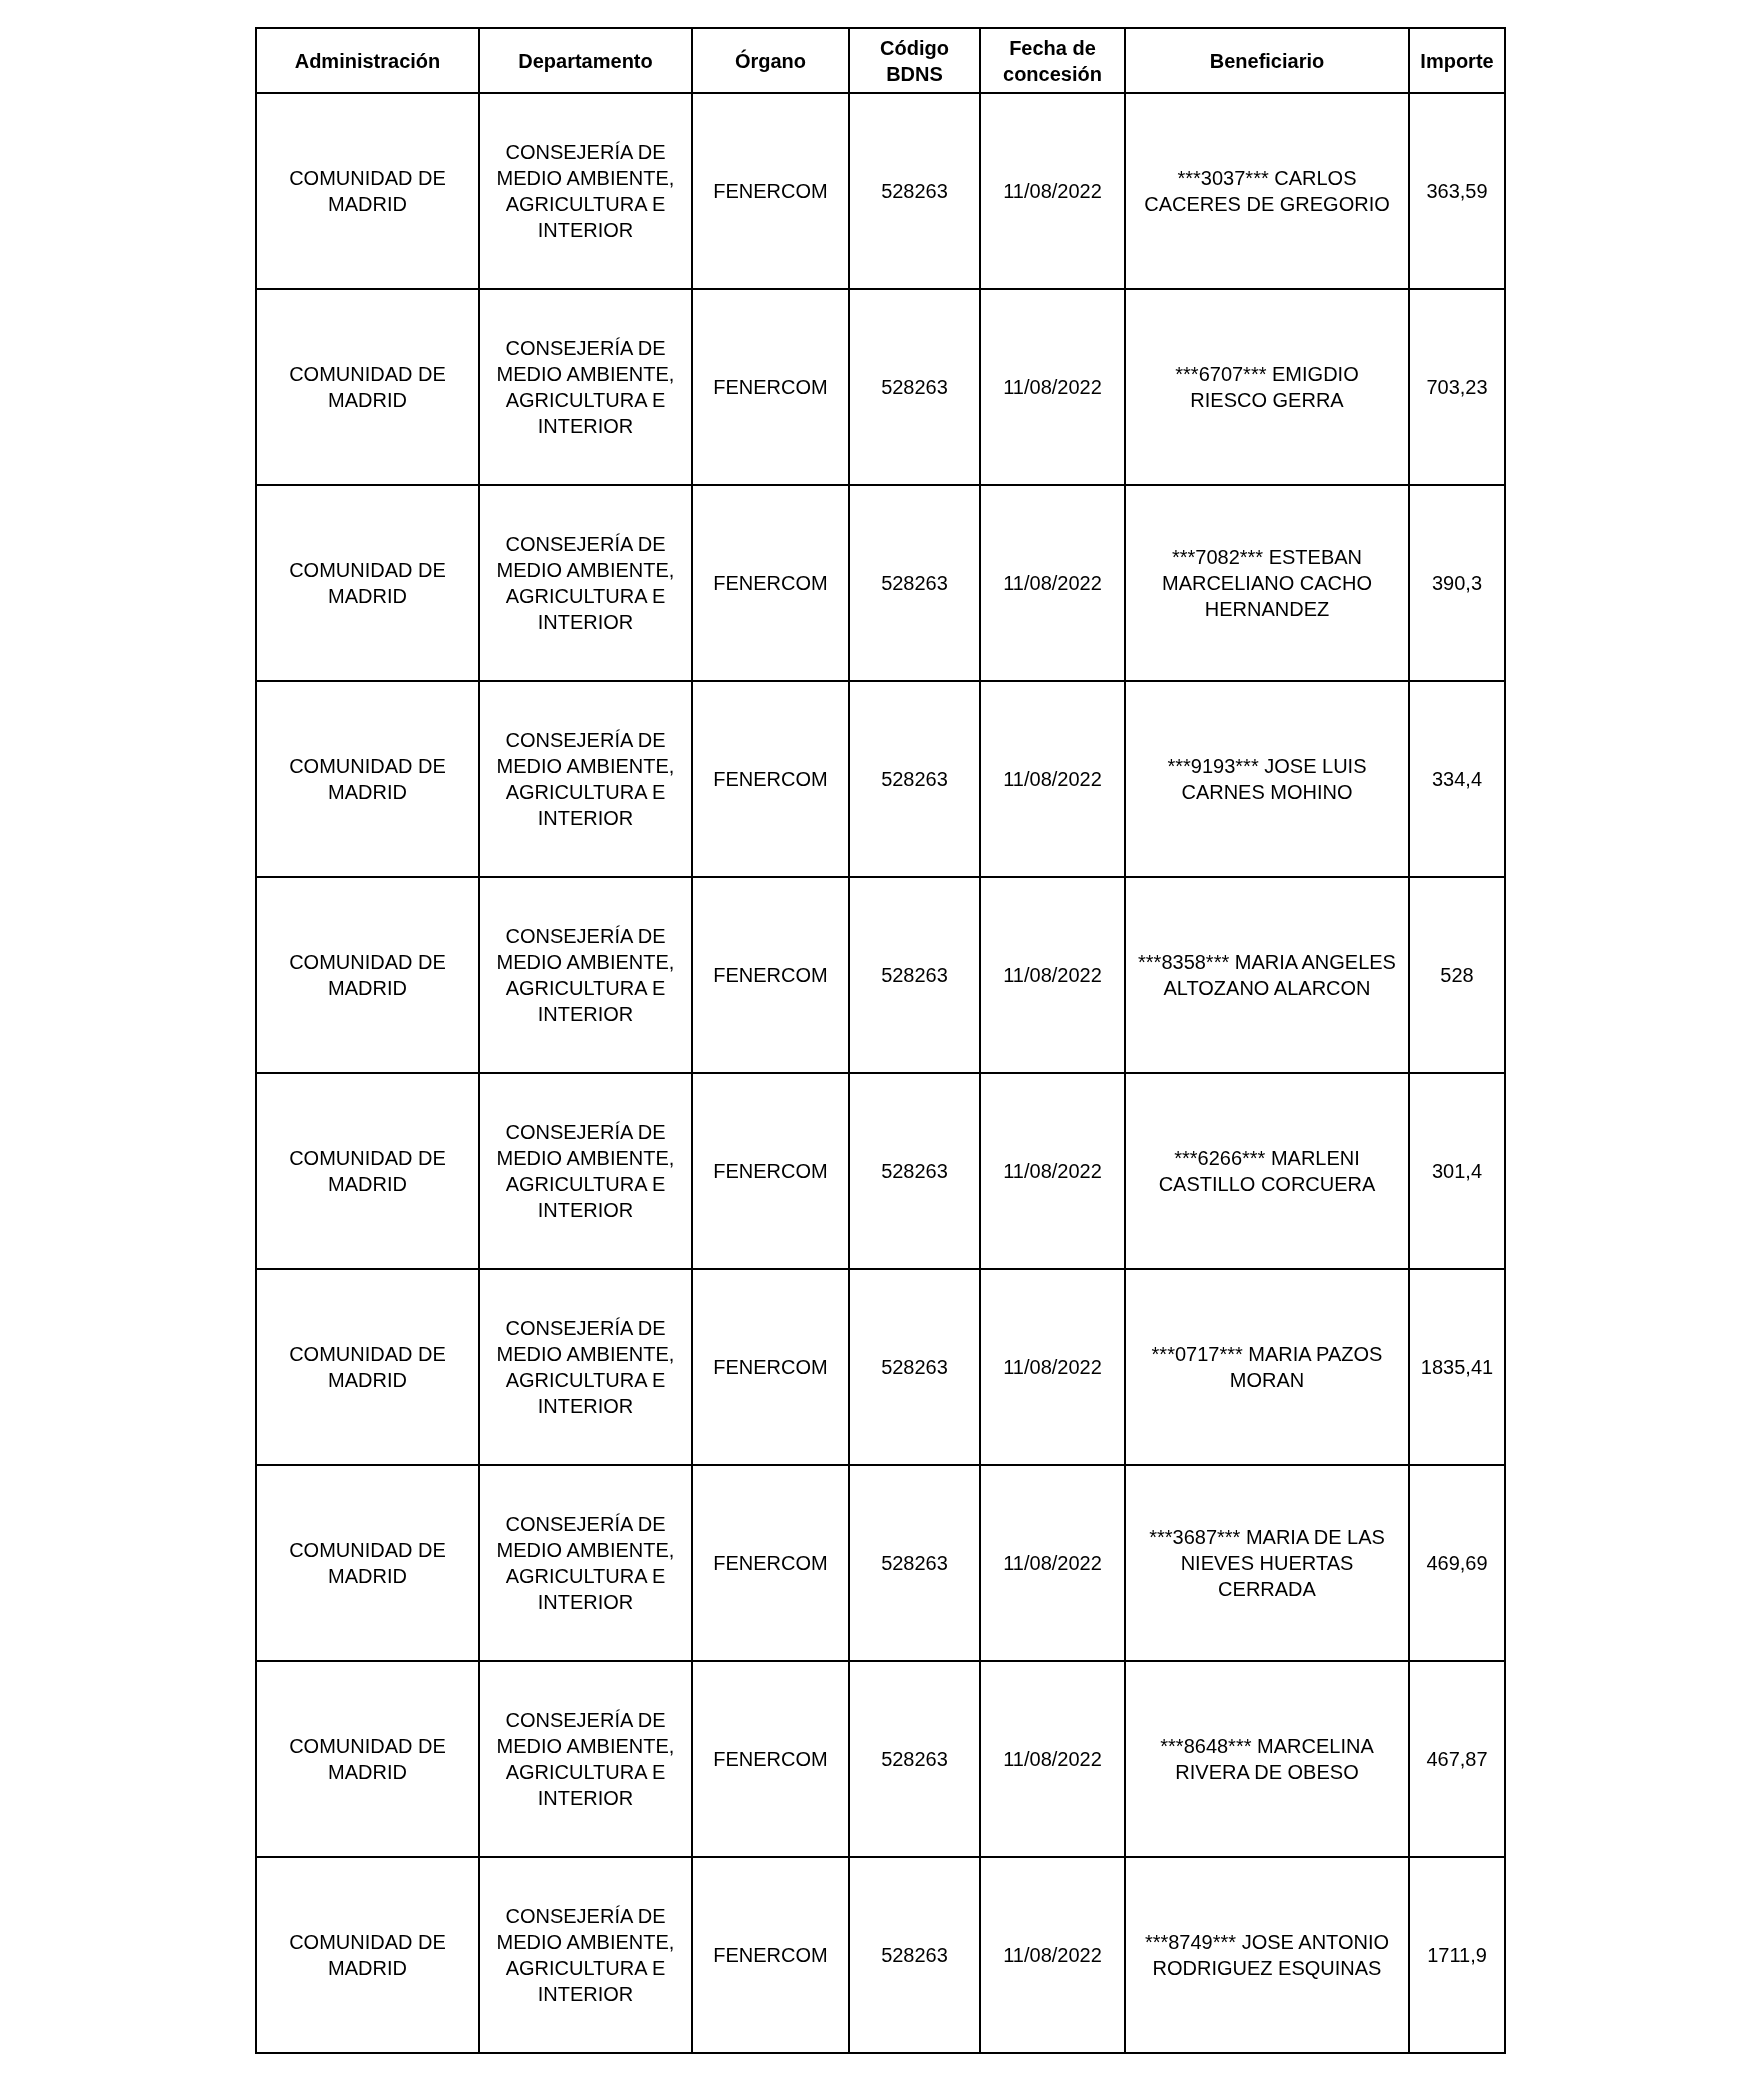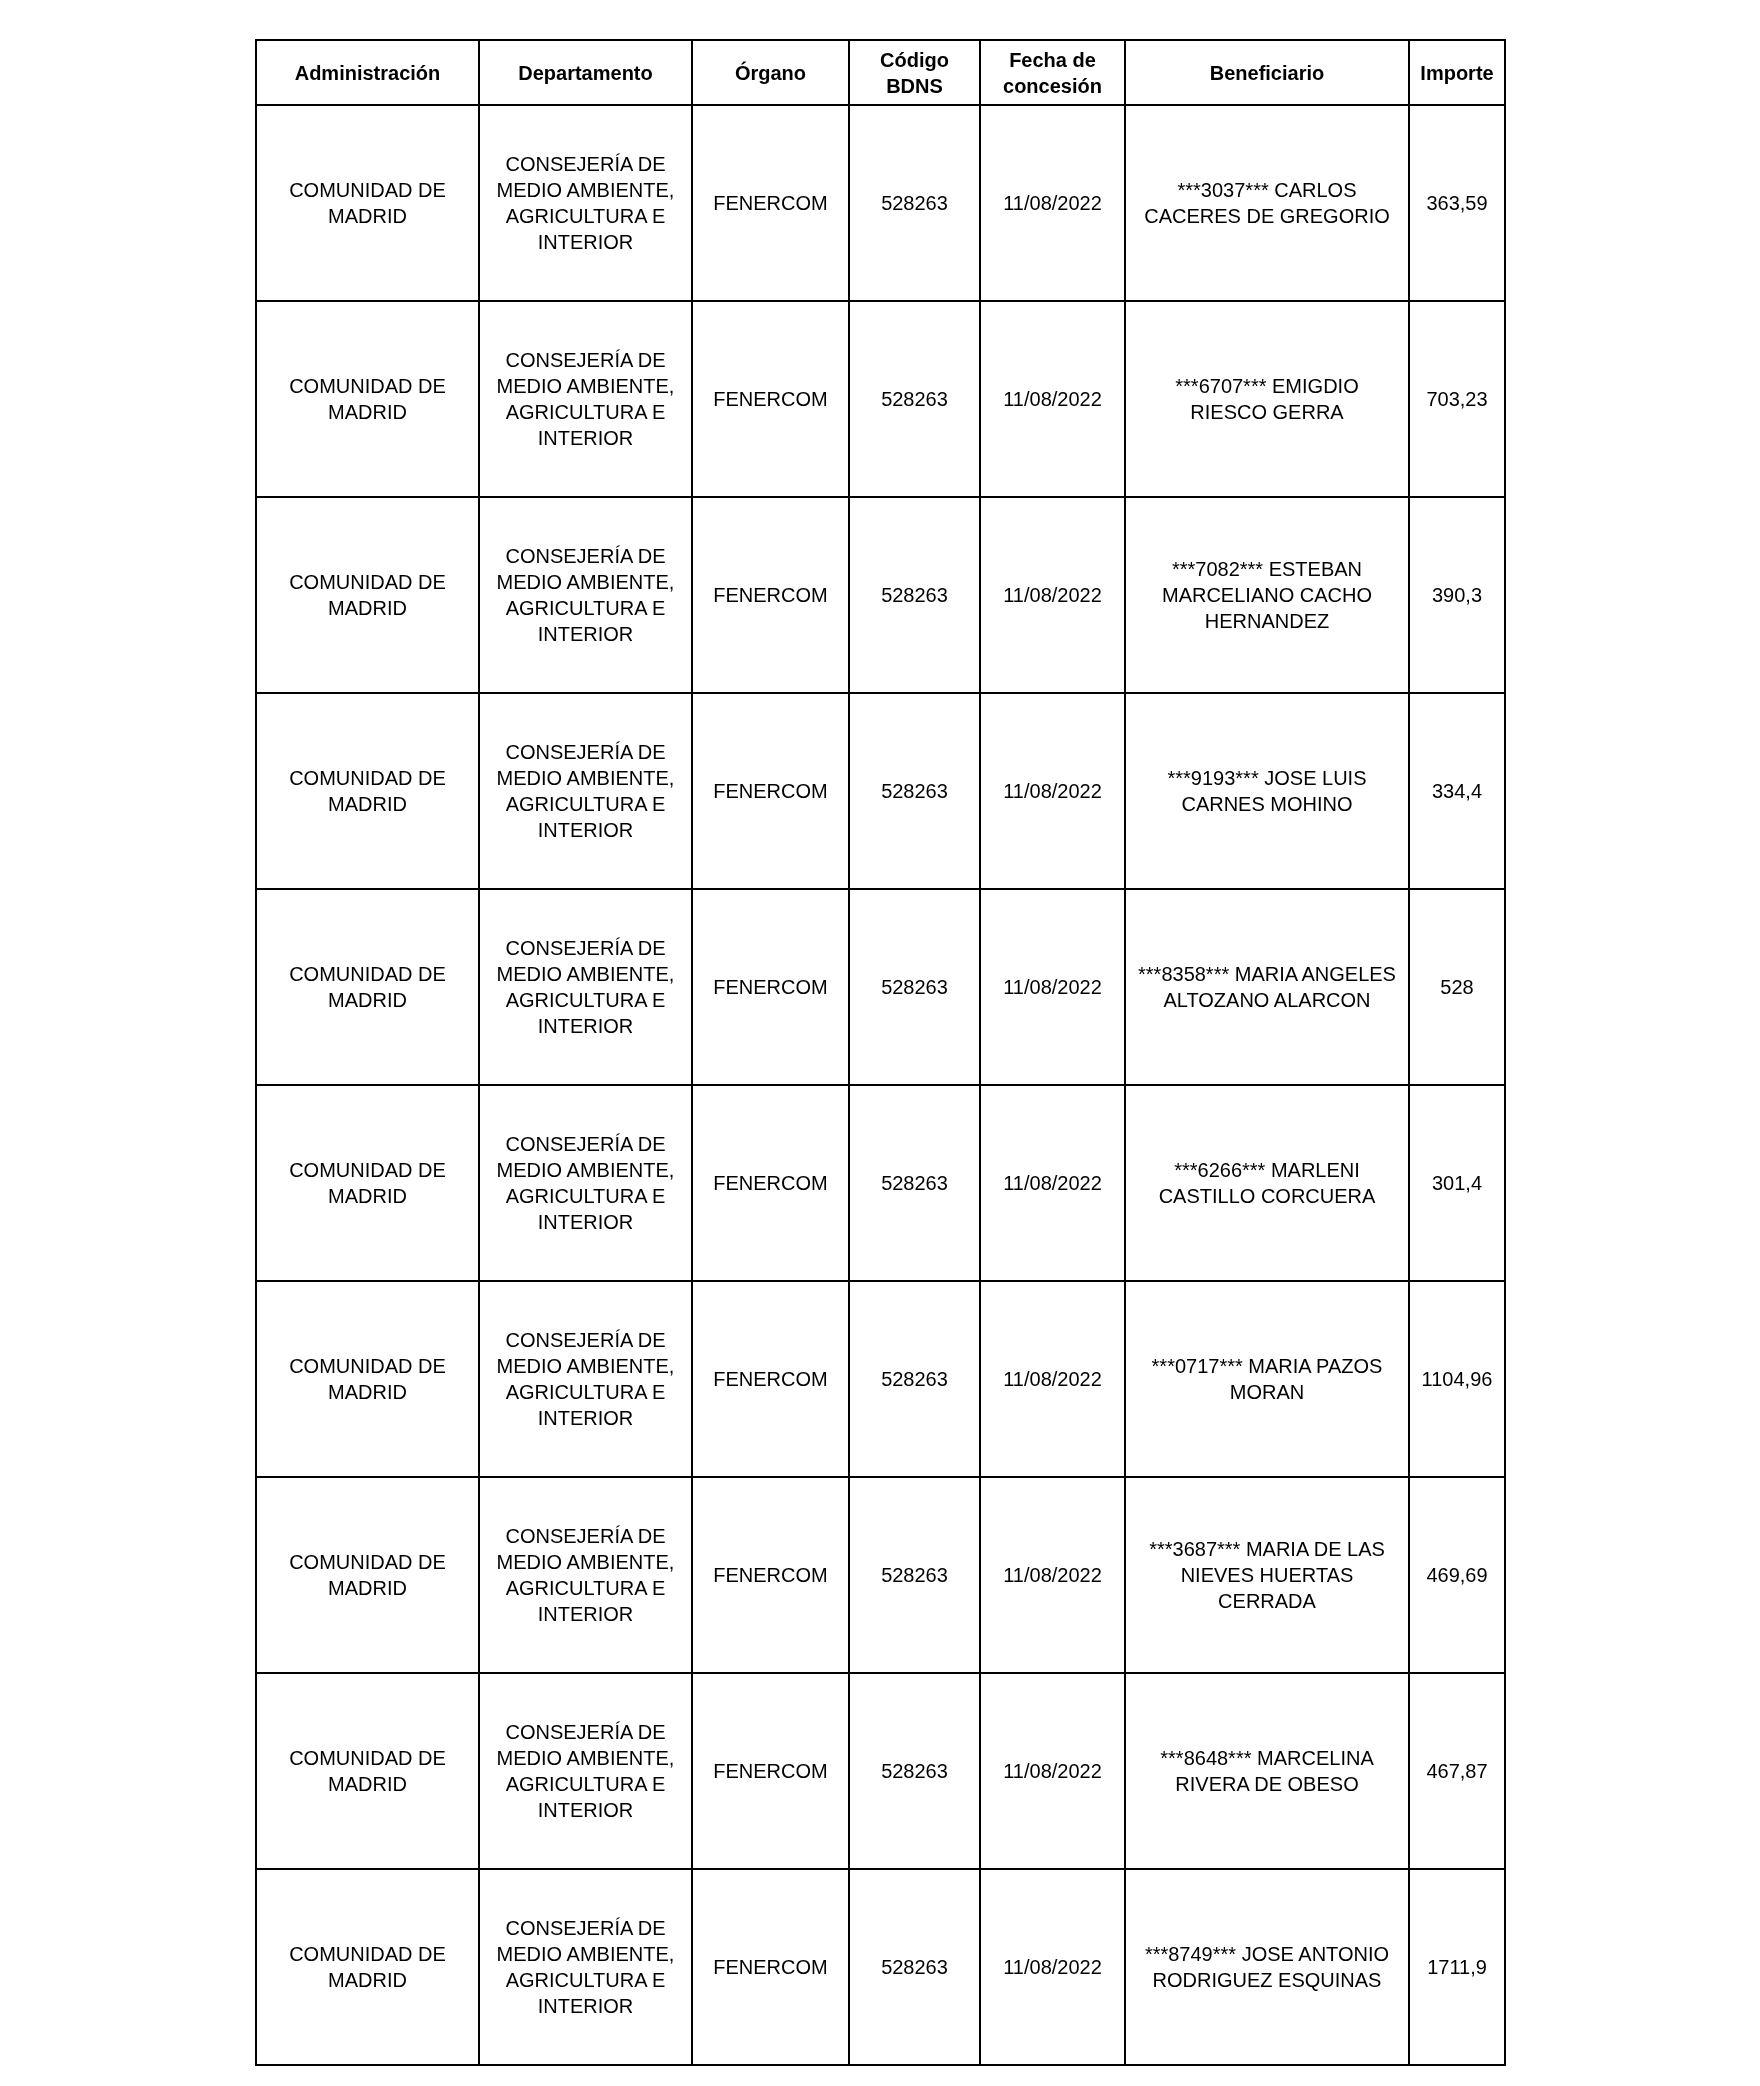--- a/index.html
+++ b/index.html
@@ -13,21 +13,21 @@
     width: 1761px;
     height: 2087px;
     box-sizing: border-box;
     padding-top: 27px;
     background: #ffffff;
   }
   table.grants-table {
     border-collapse: collapse;
     table-layout: fixed;
     width: 1249px;
-    margin: 12px auto;
+    margin: 0 auto;
     background: #ffffff;
   }
   table.grants-table th,
   table.grants-table td {
     border: 2.1px solid #000000;
     text-align: center;
     vertical-align: middle;
     box-sizing: border-box;
     padding: 4.3px 8.5px;
     font-size: 20px;
@@ -131,21 +131,21 @@
         <td>***6266*** MARLENI CASTILLO CORCUERA</td>
         <td>301,4</td>
       </tr>
       <tr>
         <td>COMUNIDAD DE MADRID</td>
         <td>CONSEJERÍA DE MEDIO AMBIENTE, AGRICULTURA E INTERIOR</td>
         <td>FENERCOM</td>
         <td>528263</td>
         <td>11/08/2022</td>
         <td>***0717*** MARIA PAZOS MORAN</td>
-        <td>1104,96</td>
+        <td>1835,41</td>
       </tr>
       <tr>
         <td>COMUNIDAD DE MADRID</td>
         <td>CONSEJERÍA DE MEDIO AMBIENTE, AGRICULTURA E INTERIOR</td>
         <td>FENERCOM</td>
         <td>528263</td>
         <td>11/08/2022</td>
         <td>***3687*** MARIA DE LAS NIEVES HUERTAS CERRADA</td>
         <td>469,69</td>
       </tr>

